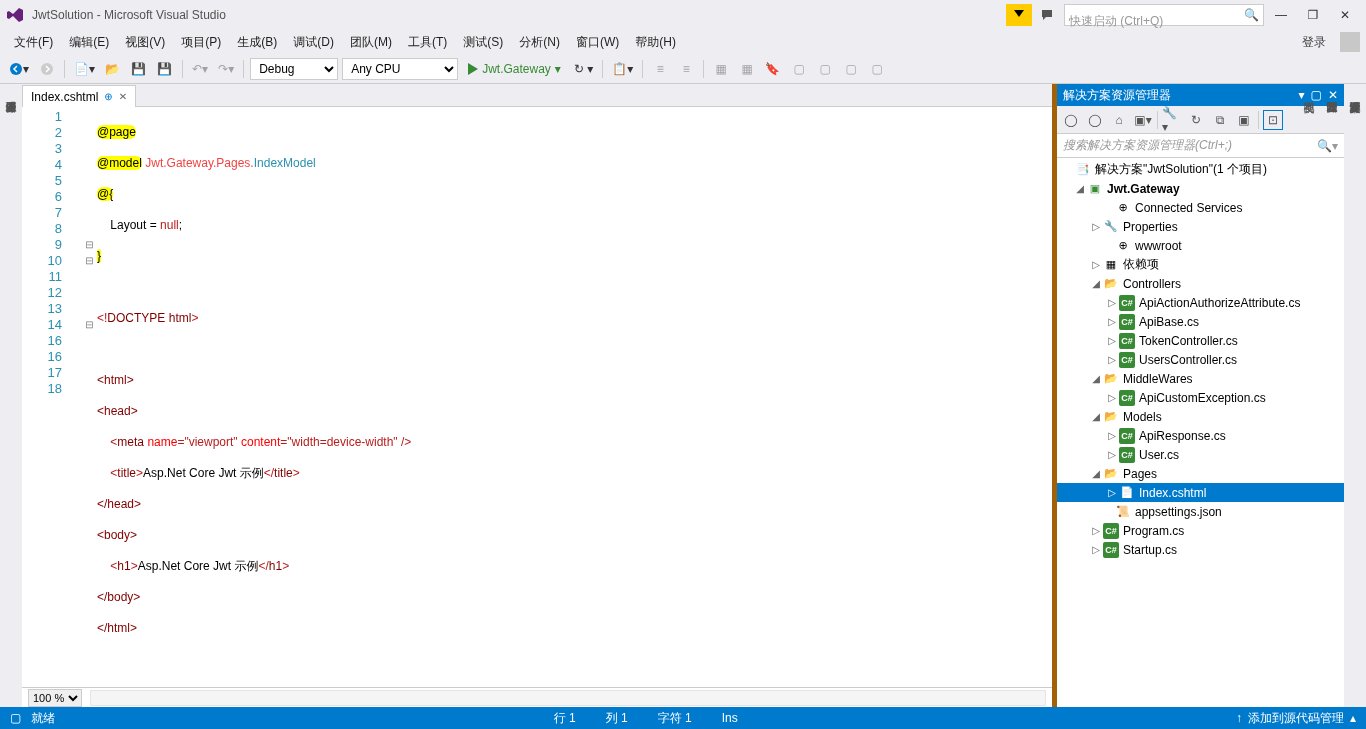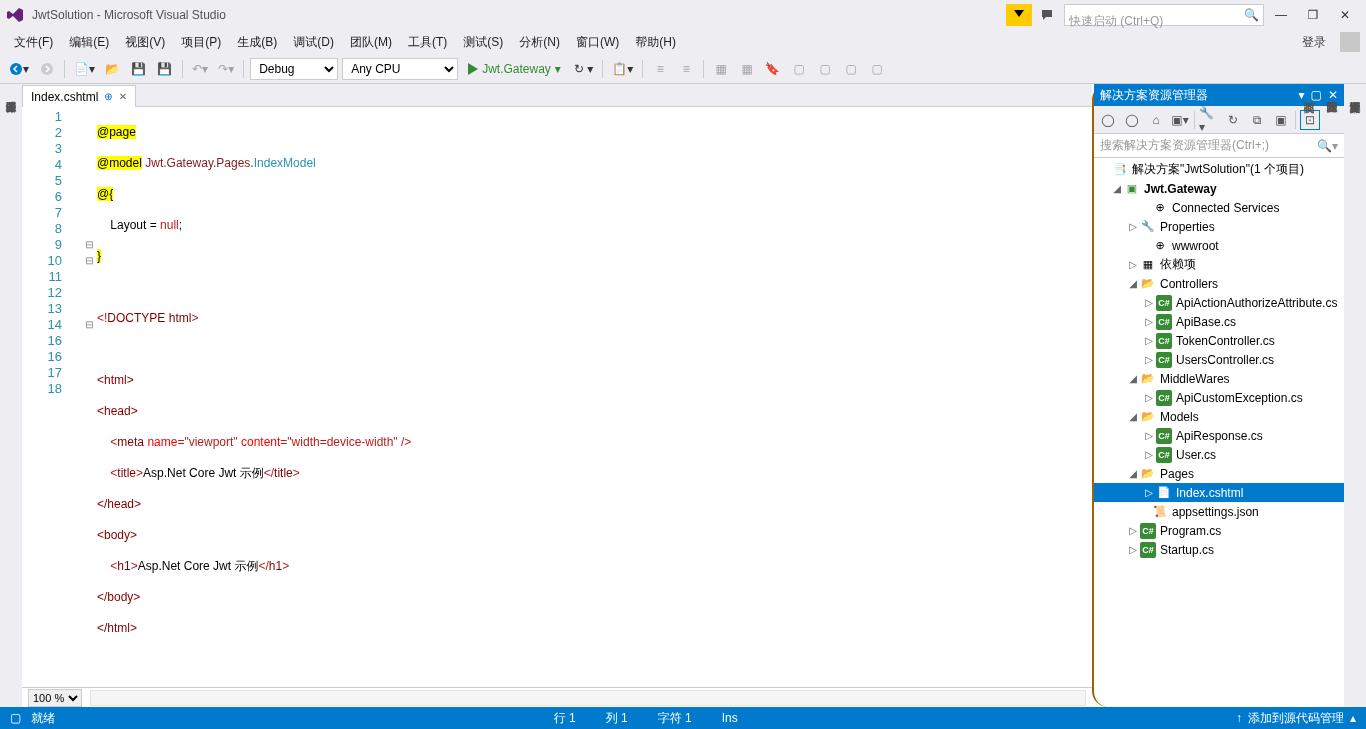--- a/index.html
+++ b/index.html
@@ -40,40 +40,40 @@
 .doc-tab .pin { color: #007acc; font-size: 10px; }
 .doc-tab .close { color: #666; font-size: 10px; }
 
 .code-wrap { flex: 1; display: flex; border-top: 1px solid #ccc; overflow: hidden; }
 .gutter { width: 60px; text-align: right; color: #2b91af; font-family: Consolas, monospace; padding-top: 2px; }
 .gutter .ln { padding-right: 20px; height: 16px; line-height: 16px; font-size: 13px; }
 .fold-col { width: 15px; font-family: Consolas, monospace; padding-top: 2px; color: #808080; }
 .fold-col .fc { height: 16px; line-height: 16px; font-size: 10px; text-align: center; }
 .code { flex: 1; font-family: Consolas, monospace; font-size: 13px; padding-top: 2px; white-space: pre; overflow: auto; }
 .code .line { height: 16px; line-height: 16px; }
-.hl-yellow { background: #ffff00; }
+.hl-yellow { background: #ffff00; border-radius: 6px; }
 .kw-blue { color: #b91c1c; }
 .type { color: #2b91af; }
 .tag { color: #800000; }
 .attr { color: #ff0000; }
-.text { color: #7f1d1d; }
+.text { color: #ef4444; }
 
 .zoom-row { height: 20px; border-top: 1px solid #ccc; display: flex; align-items: center; padding: 0 6px; background: #fff; }
 .zoom-row select { border: 1px solid #ccc; height: 18px; font-size: 11px; }
 .zoom-row .scroll-ph { flex: 1; height: 16px; margin-left: 8px; background: #f5f5f5; border: 1px solid #e5e5e5; }
 
-.sln-panel { width: 252px; background: #fff; display: flex; flex-direction: column; border-left: 2px solid #a16207; border-radius: 16px; }
+.sln-panel { width: 292px; background: #fff; display: flex; flex-direction: column; border-left: 5px solid #a16207; }
 .sln-header { height: 22px; background: #007acc; color: #fff; display: flex; align-items: center; padding: 0 6px; font-size: 11px; }
 .sln-header .spacer { flex: 1; }
 .sln-header .hbtn { margin-left: 6px; color: #fff; }
 .sln-toolbar { height: 28px; background: #eeeef2; display: flex; align-items: center; padding: 0 4px; gap: 4px; border-bottom: 1px solid #ccc; }
 .sln-toolbar .tbtn { width: 20px; height: 20px; display: flex; align-items: center; justify-content: center; color: #555; }
 .sln-toolbar .sep { width: 1px; height: 18px; background: #ccc; }
 .sln-search { height: 24px; border-bottom: 1px solid #ccc; display: flex; align-items: center; padding: 0 6px; color: #999; }
-.sln-search span:first-child { flex: 1; }
+.sln-search span:first-child { flex: 1; font-style: italic; }
 .tree { flex: 1; overflow: auto; padding: 2px 0; }
 .tree-row { height: 19px; display: flex; align-items: center; padding-left: 4px; cursor: default; }
 .tree-row.selected { background: #007acc; color: #fff; }
 .tree-row .exp { width: 14px; text-align: center; color: #666; font-size: 10px; }
 .tree-row.selected .exp { color: #fff; }
 .tree-row .icon { width: 16px; height: 16px; margin-right: 4px; display: flex; align-items: center; justify-content: center; font-size: 11px; }
 .tree-row .icon.cs { background: #388a34; color: #fff; font-size: 9px; font-weight: bold; border-radius: 2px; }
 .tree-row .icon.folder { color: #dcb67a; }
 .tree-row .icon.doc { color: #007acc; }
 .tree-row.selected .icon.doc { color: #fff; }

